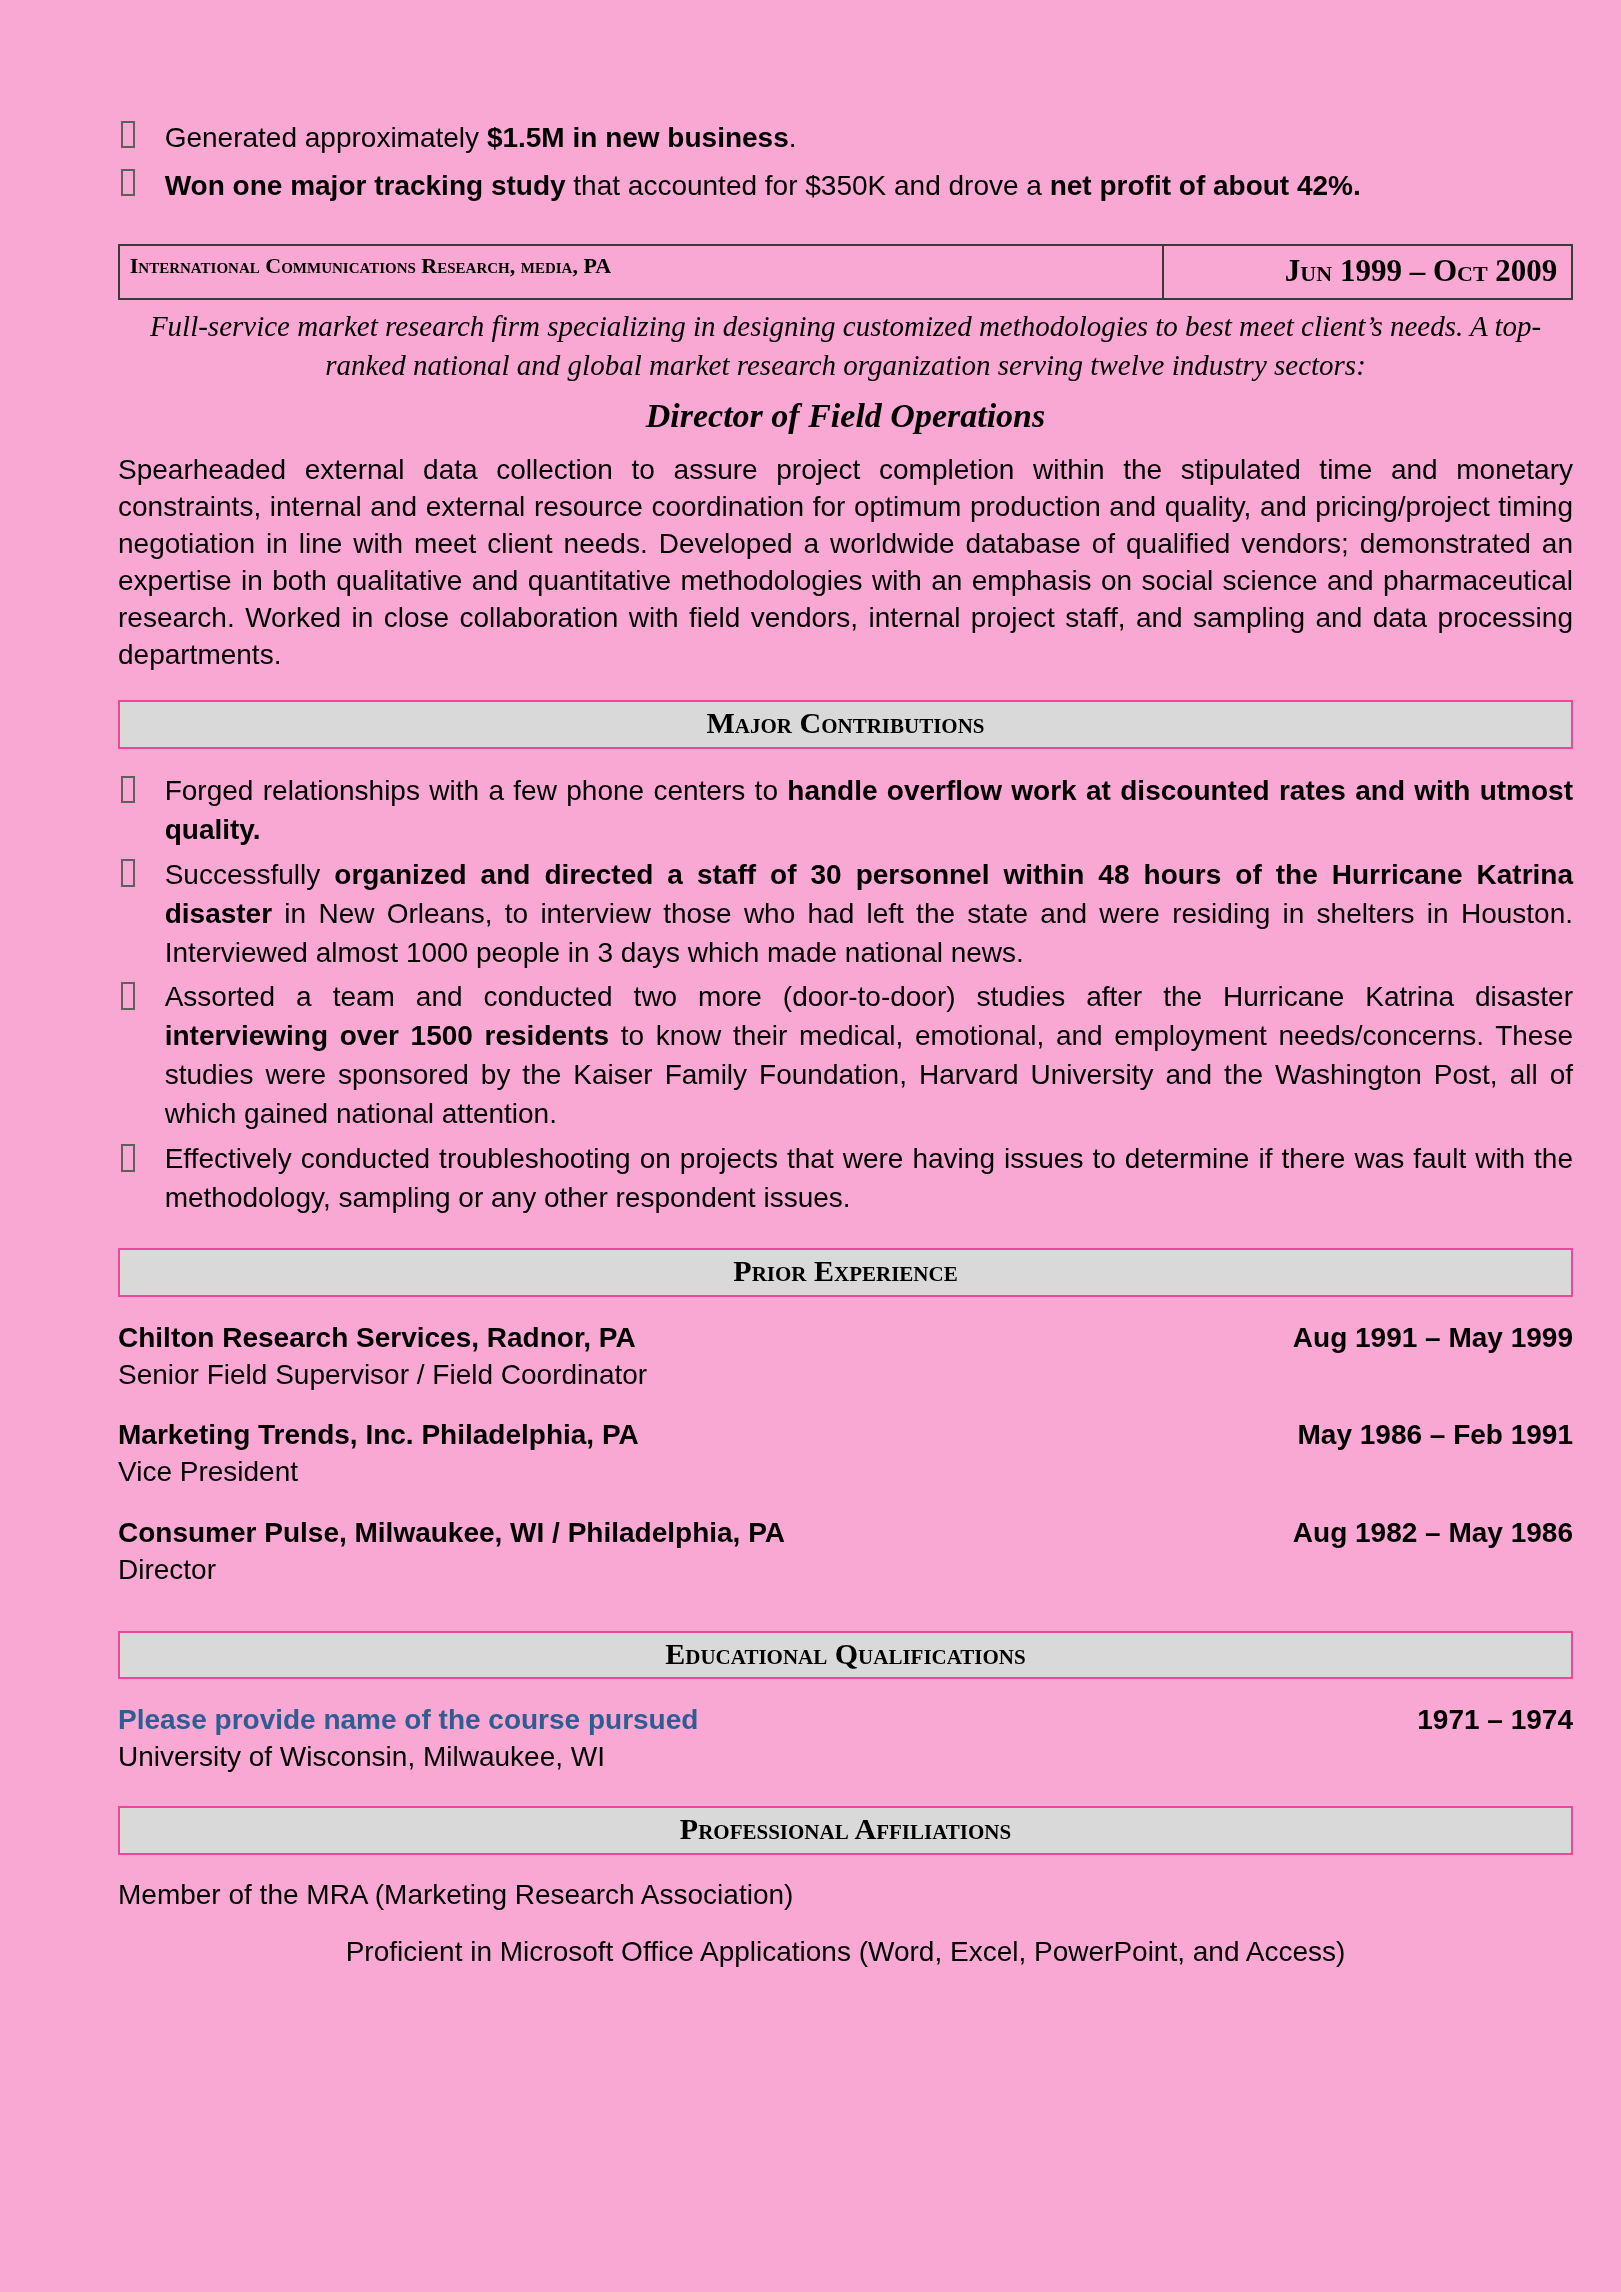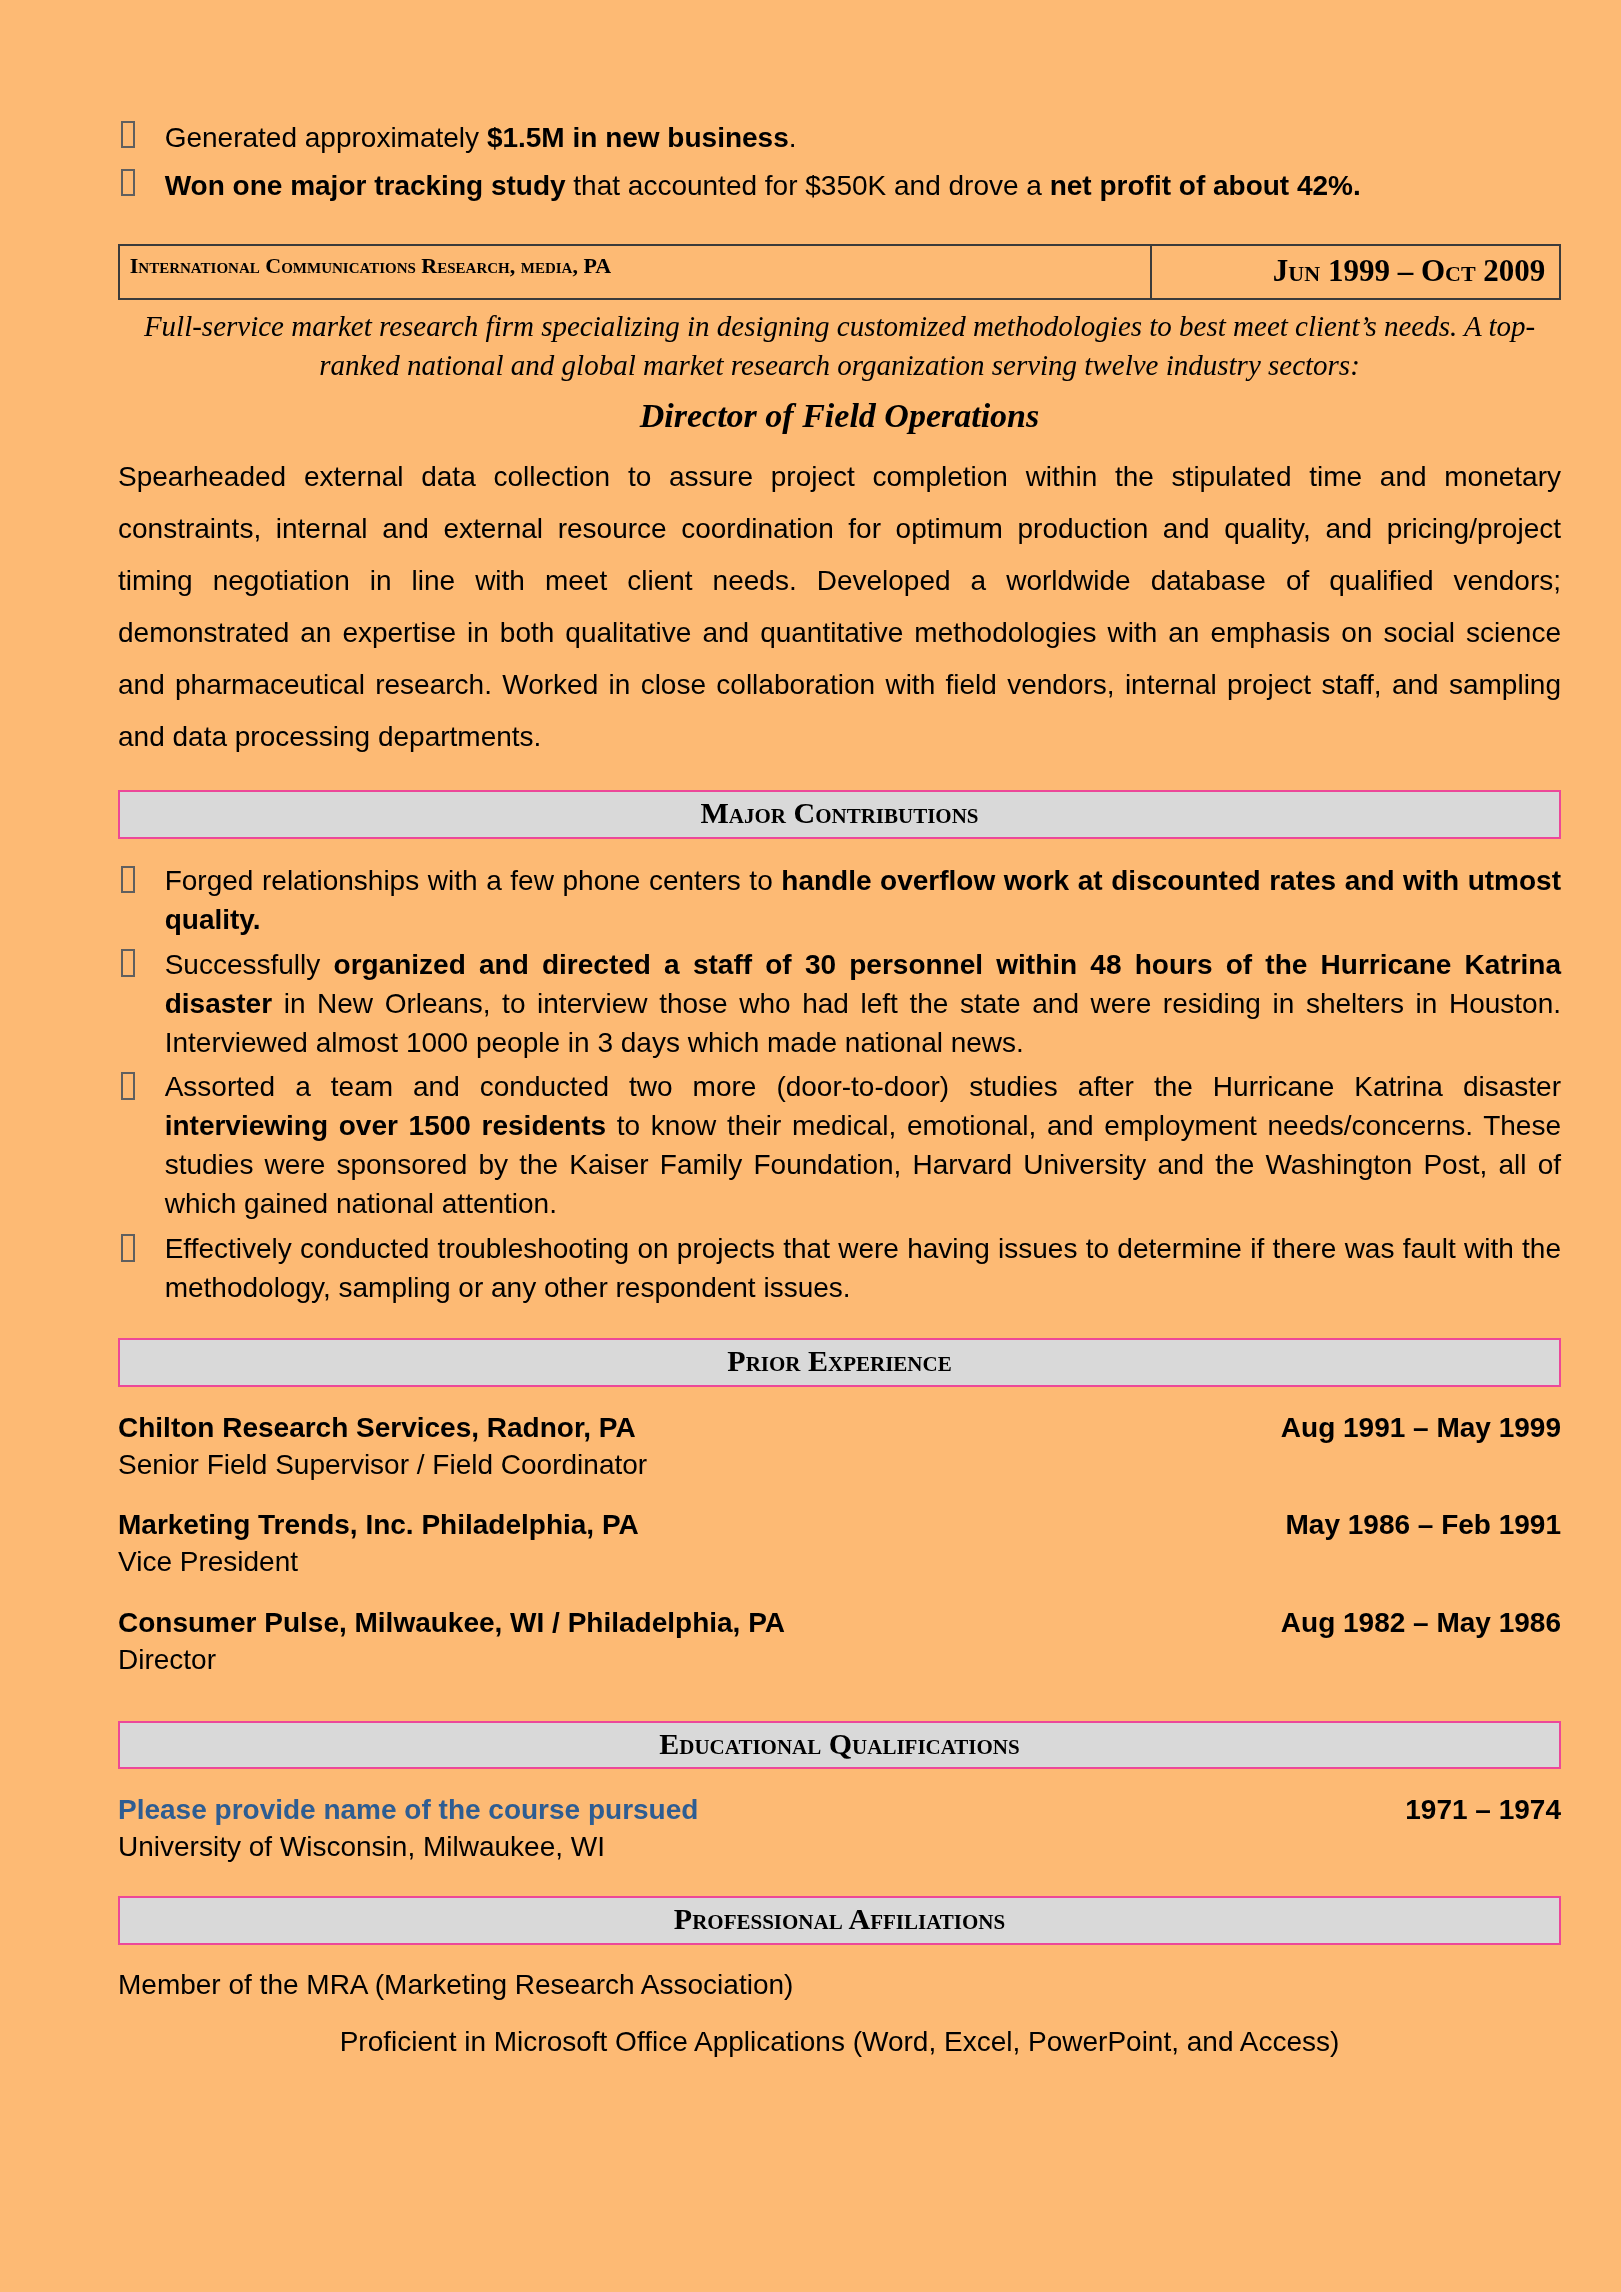--- a/index.html
+++ b/index.html
@@ -1,21 +1,21 @@
 <!DOCTYPE html>
 <html><head>
 <meta charset="utf-8">
 <style>
   html, body { margin: 0; padding: 0; background: #ffffff; }
   .page {
     width: 1621px;
     min-height: 2293px;
     box-sizing: border-box;
-    padding: 116px 60px 59px 118px;
-    background: #fdba74;
+    padding: 116px 48px 59px 118px;
+    background: #f9a8d4;
     font-family: "Liberation Sans", sans-serif;
     font-size: 28px;
     color: #000000;
   }
 
   
   .bullet-row { display: flex; align-items: flex-start; }
   .bullet-icon {
     flex: 0 0 auto;
     width: 9.8px;
@@ -67,21 +67,21 @@
     margin: 11.8px 0 0 0;
     font-family: "Liberation Serif", serif;
     font-style: italic;
     font-weight: bold;
     font-size: 34px;
     text-align: center;
   }
   .overview {
     margin: 15.7px 0 0 0;
     text-align: justify;
-    line-height: 52px;
+    line-height: 37px;
   }
 
   
   .section-bar {
     border: 2px solid #ec4899;
     background: #d9d9d9;
     text-align: center;
     padding: 3.9px 0 6.9px 0;
   }
   .section-bar .bar-text { font-size: 30px; }

